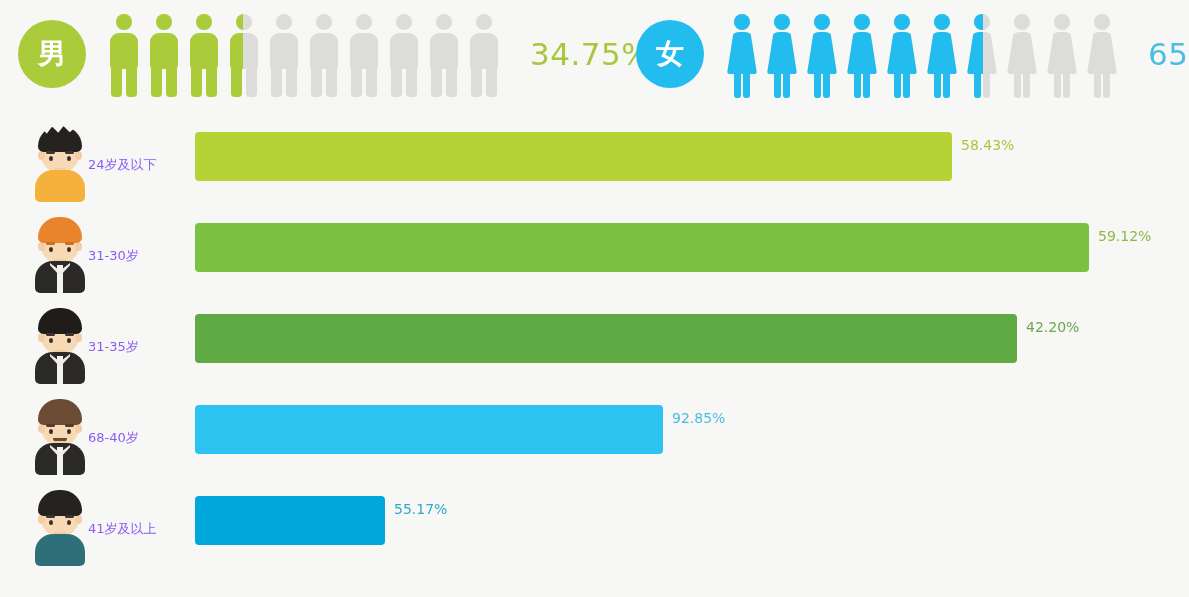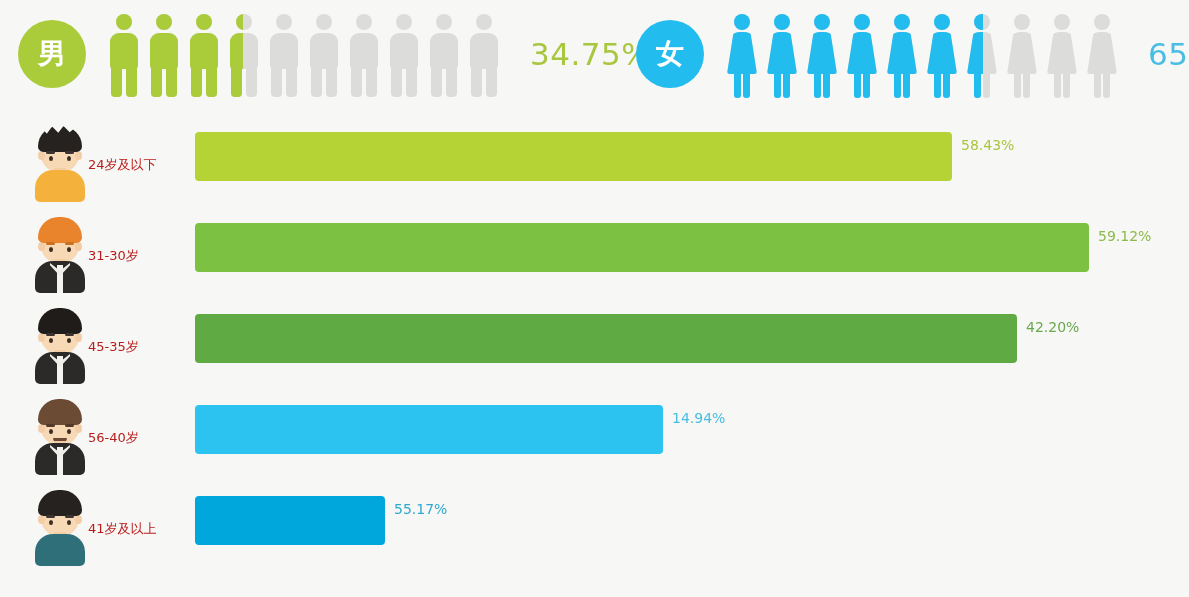--- a/index.html
+++ b/index.html
@@ -221,21 +221,21 @@
     width: 20px; height: 13px;
     background: #f0ece8;
     clip-path: polygon(0% 0%, 50% 60%, 100% 0%, 100% 18%, 50% 100%, 0% 18%);
   }
 
   .age-label {
     position: absolute;
     left: 88px;
     top: 34px;
     font-size: 13px;
-    color: #b91c1c;
+    color: #8b5cf6;
     white-space: nowrap;
     font-family: "DejaVu Sans", sans-serif;
   }
 
   .bar-track {
     position: absolute;
     left: 195px;
     top: 10px;
     height: 49px;
   }
@@ -607,21 +607,21 @@
         <div class="av-hair" style="background:#1f1c1a"></div>
         <div class="av-brow l" style="background:#3a3330"></div>
         <div class="av-brow r" style="background:#3a3330"></div>
         <div class="av-eye l"></div>
         <div class="av-eye r"></div>
         <div class="av-neck"></div>
         <div class="av-body" style="background:#2b2a28"></div>
         <div class="av-tie"></div>
         <div class="av-collar"></div>
       </div>
-      <div class="age-label">45-35岁</div>
+      <div class="age-label">31-35岁</div>
       <div class="bar-track" style="width: 822px;">
         <div class="bar" style="width: 822px; background: rgb(95, 170, 67);"></div>
       </div>
       <div class="bar-value" style="left: 1026px; color: rgb(106, 168, 79);">42.20%</div>
     </div>
     <div class="age-row">
       <div class="avatar">
         <div class="av-face"></div>
         <div class="av-ear l"></div>
         <div class="av-ear r"></div>
@@ -629,25 +629,25 @@
         <div class="av-brow l" style="background:#54392a"></div>
         <div class="av-brow r" style="background:#54392a"></div>
         <div class="av-eye l"></div>
         <div class="av-eye r"></div>
         <div class="av-stache" style="background:#6b4b33"></div>
         <div class="av-neck"></div>
         <div class="av-body" style="background:#2b2a28"></div>
         <div class="av-tie"></div>
         <div class="av-collar"></div>
       </div>
-      <div class="age-label">56-40岁</div>
+      <div class="age-label">68-40岁</div>
       <div class="bar-track" style="width: 468px;">
         <div class="bar" style="width: 468px; background: rgb(44, 195, 240);"></div>
       </div>
-      <div class="bar-value" style="left: 672px; color: rgb(73, 189, 227);">14.94%</div>
+      <div class="bar-value" style="left: 672px; color: rgb(73, 189, 227);">92.85%</div>
     </div>
     <div class="age-row">
       <div class="avatar">
         <div class="av-face"></div>
         <div class="av-ear l"></div>
         <div class="av-ear r"></div>
         <div class="av-hair" style="background:#262220"></div>
         <div class="av-brow l" style="background:#3a3330"></div>
         <div class="av-brow r" style="background:#3a3330"></div>
         <div class="av-eye l"></div>

